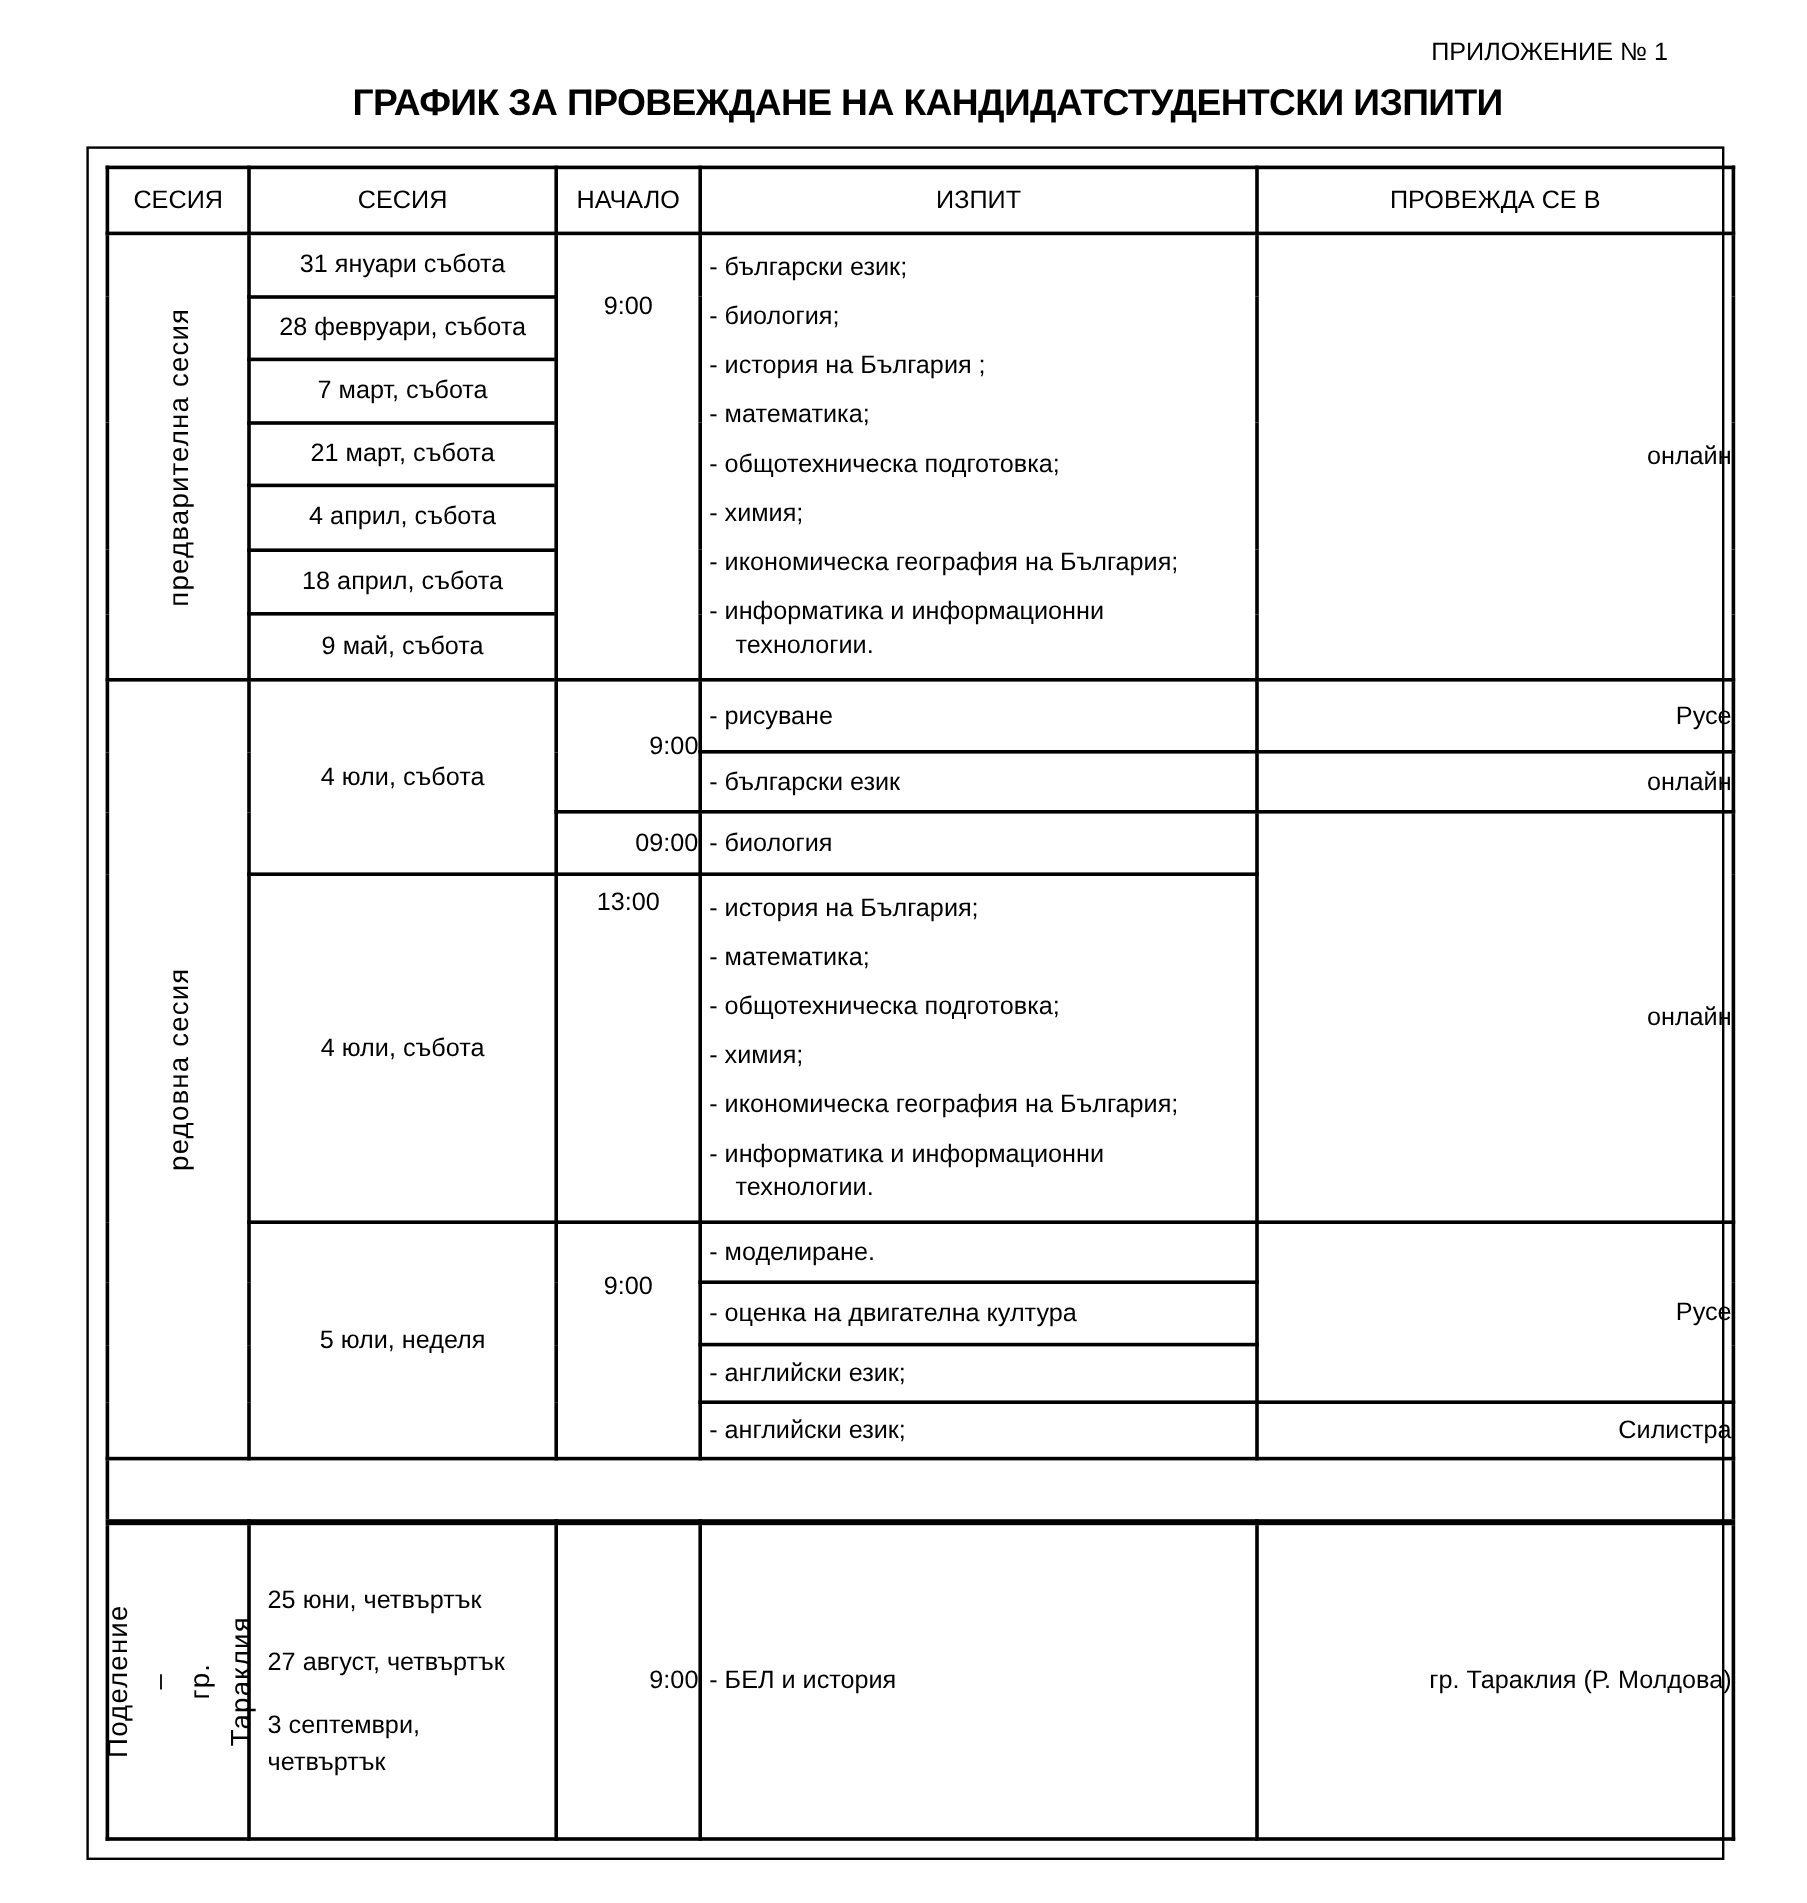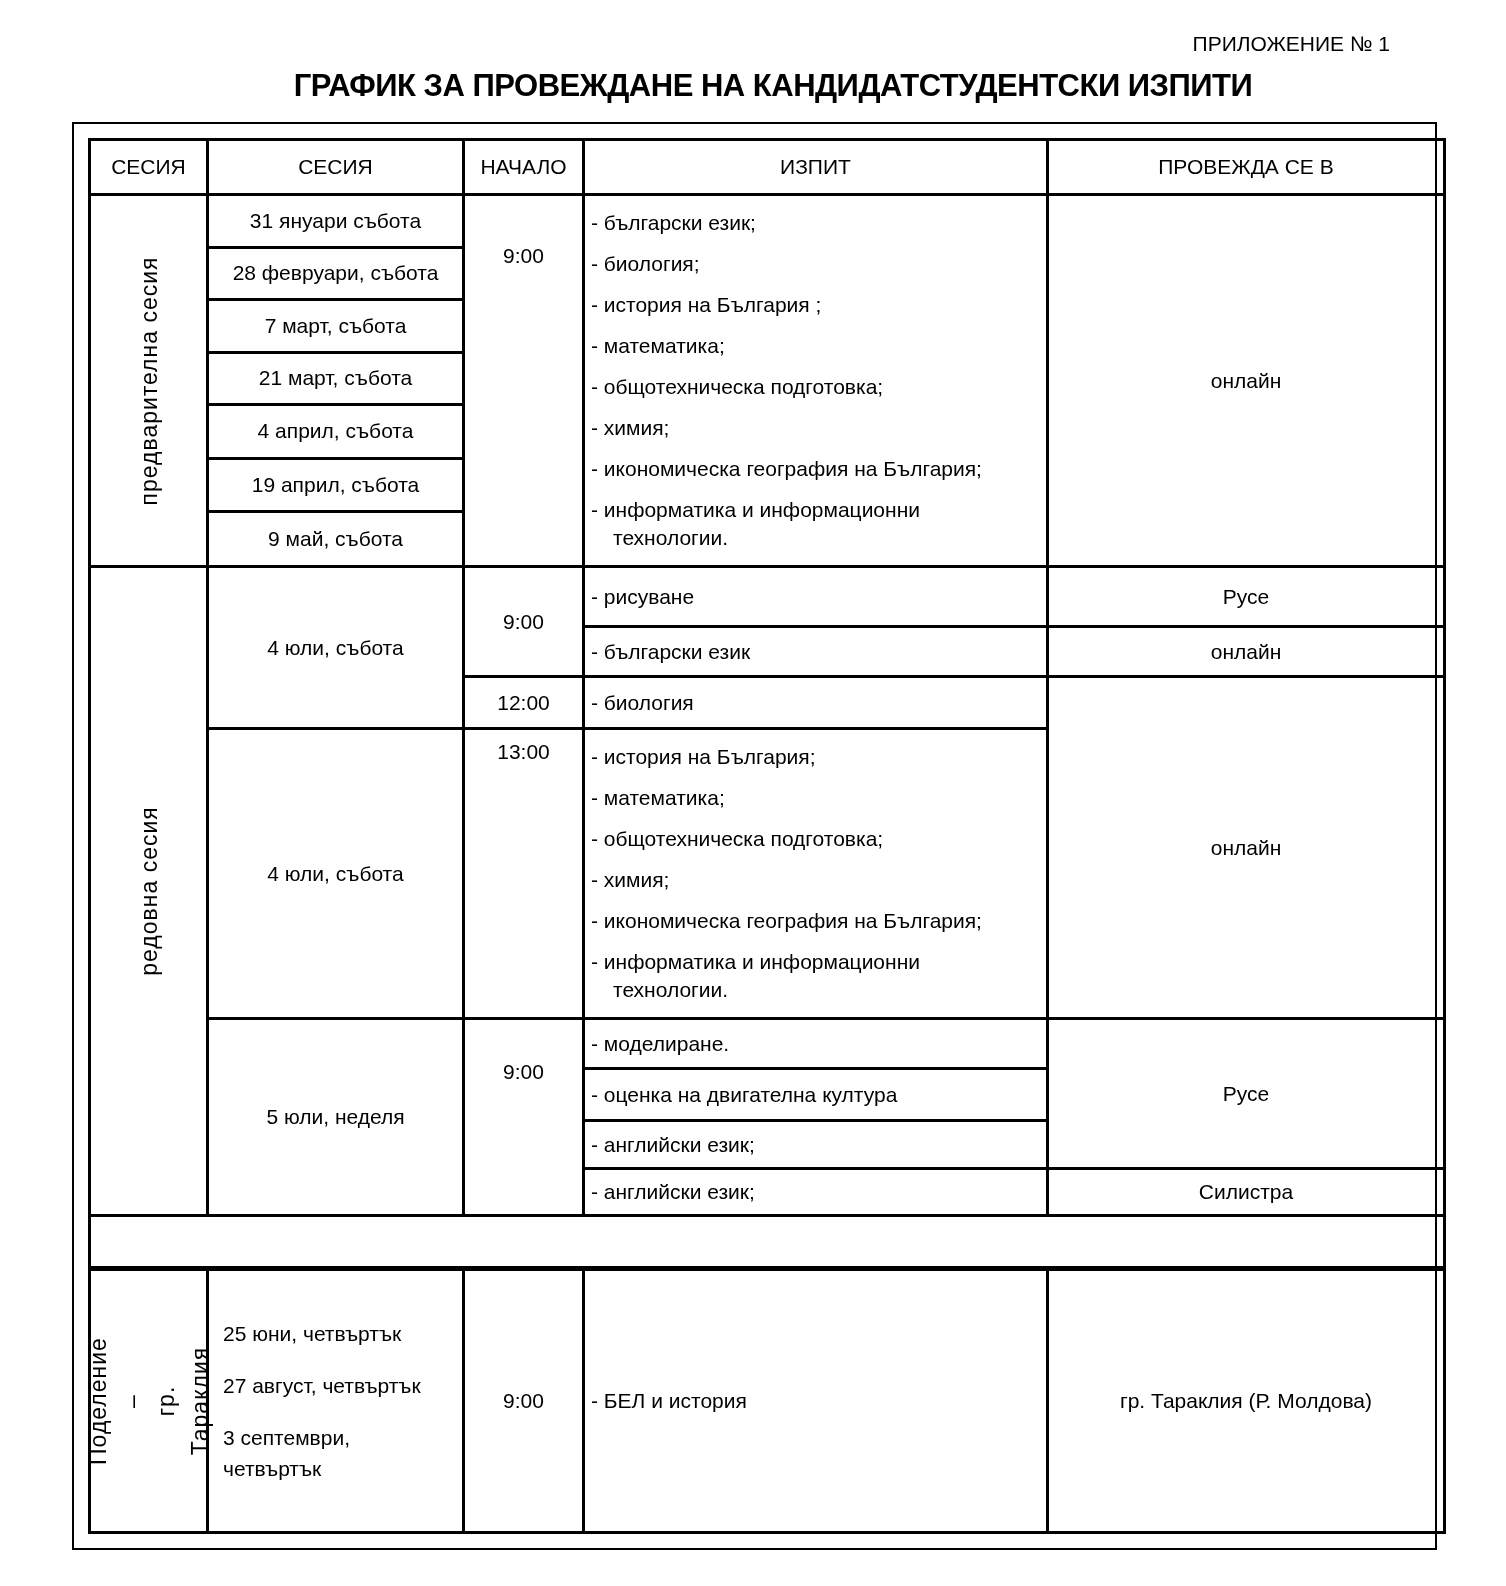--- a/index.html
+++ b/index.html
@@ -10,21 +10,21 @@
   .annex{position:absolute;top:32px;right:116px;font-size:21px;}
   .title{position:absolute;top:68px;left:0;width:100%;text-align:center;
          font-weight:bold;font-size:31px;letter-spacing:-0.5px;padding-left:20px;}
   .table-wrap{
     position:absolute;top:122px;left:72px;width:1365px;box-sizing:border-box;
     border:2px solid #000;padding:14px;background:#fff;
   }
   table{border-collapse:collapse;table-layout:fixed;width:1355px;}
   td,th{border:3px solid #000;font-size:21px;padding:0;font-weight:normal;}
   th{height:52px;text-align:center;vertical-align:middle;}
-  .c{text-align:center;vertical-align:middle;}
+  .c{text-align:right;vertical-align:middle;}
   .date-cell{text-align:center;vertical-align:middle;padding:0 10px;}
   .exam-cell{text-align:left;vertical-align:middle;padding-left:6px;}
   .list-cell{vertical-align:top;text-align:left;padding:13px 8px 0 6px;}
   .exam-item{padding-left:22px;text-indent:-22px;white-space:pre-line;
              line-height:28px;margin-bottom:13px;}
   .start-top{vertical-align:top;text-align:center;padding-top:48px;}
   .start-top2{padding-top:40px;}
   .start-1300{vertical-align:top;text-align:center;padding-top:10px;}
   .vcell{position:relative;}
   .vert{position:absolute;left:50%;top:50%;white-space:nowrap;
@@ -88,41 +88,41 @@
     <tr style="height:50px">
       <td class="date-cell">7 март, събота</td>
         </tr>
     <tr style="height:50px">
       <td class="date-cell">21 март, събота</td>
         </tr>
     <tr style="height:51px">
       <td class="date-cell">4 април, събота</td>
         </tr>
     <tr style="height:51px">
-      <td class="date-cell">19 април, събота</td>
+      <td class="date-cell">18 април, събота</td>
         </tr>
     <tr style="height:52px">
       <td class="date-cell">9 май, събота</td>
         </tr>
 
     <tr style="height:60px">
       <td class="vcell" rowspan="8">
         <span class="vert">редовна сесия</span>
       </td>
       <td class="date-cell" rowspan="3">4 юли, събота</td>
       <td class="c" rowspan="2">9:00</td>
       <td class="exam-cell">- рисуване</td>
       <td class="c">Русе</td>
     </tr>
     <tr style="height:50px">
       <td class="exam-cell">- български език</td>
       <td class="c">онлайн</td>
     </tr>
     <tr style="height:52px">
-      <td class="c">12:00</td>
+      <td class="c">09:00</td>
       <td class="exam-cell">- биология</td>
       <td class="c" rowspan="2">онлайн</td>
     </tr>
     <tr style="height:286px">
       <td class="date-cell">4 юли, събота</td>
       <td class="start-1300">13:00</td>
       <td class="list-cell">
             <div class="exam-item">- история на България;</div>
             <div class="exam-item">- математика;</div>
             <div class="exam-item">- общотехническа подготовка;</div>

